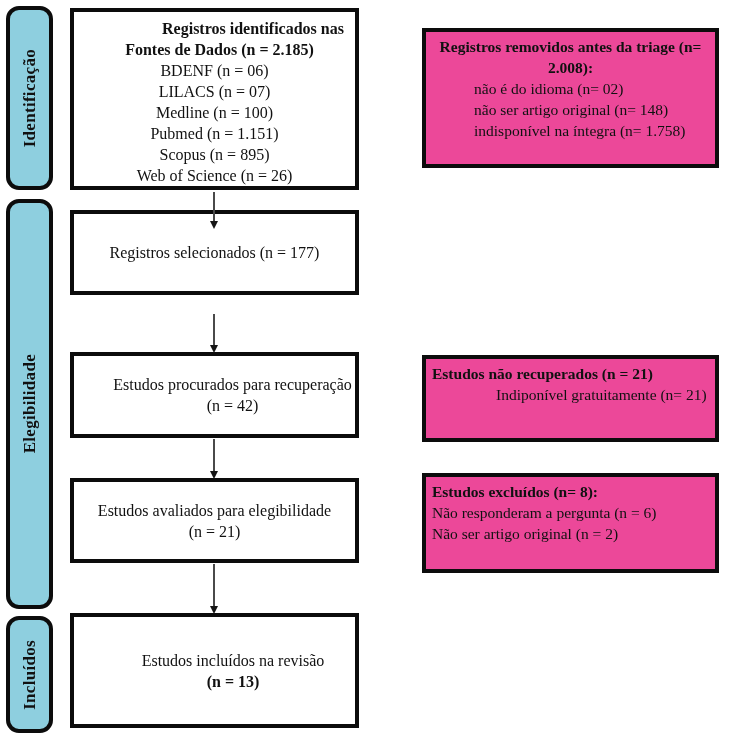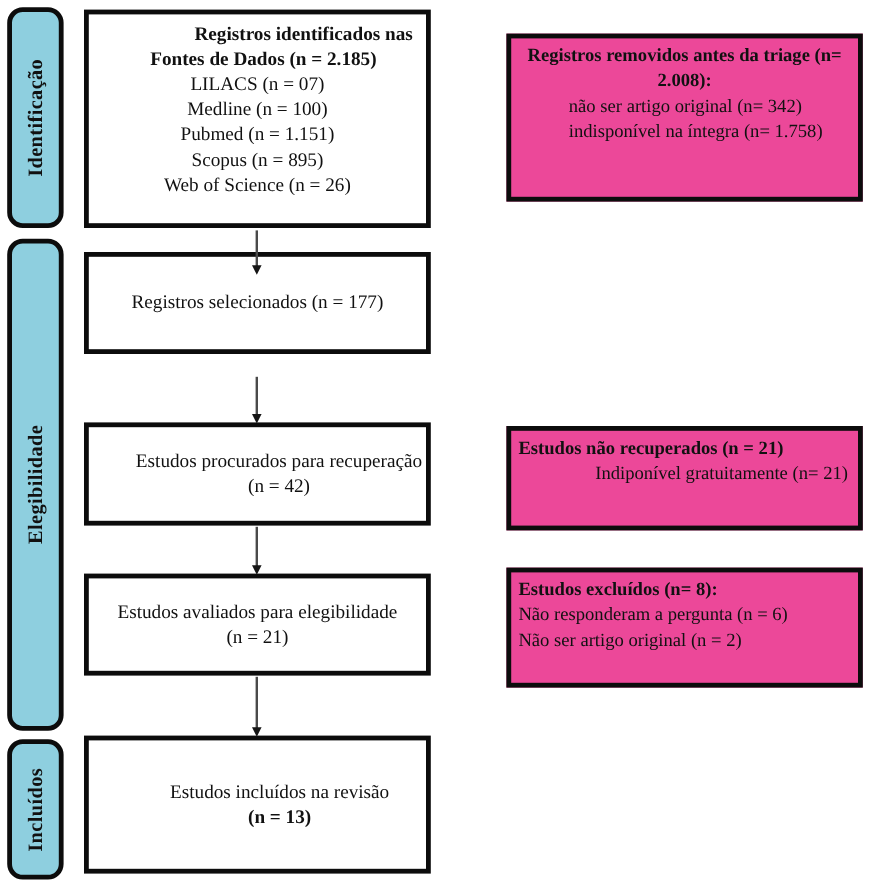--- a/index.html
+++ b/index.html
@@ -119,20 +119,21 @@
   <div class="stage s2">
     <span class="stage-label">Elegibilidade</span>
   </div>
   <div class="stage s3">
     <span class="stage-label">Incluídos</span>
   </div>
 
   <div class="fbox b1">
     <div class="bold shift-lg">Registros identificados nas</div>
     <div class="bold shift-sm">Fontes de Dados (n = 2.185)</div>
+    <div>BDENF (n = 06)</div>
     <div>LILACS (n = 07)</div>
     <div>Medline (n = 100)</div>
     <div>Pubmed (n = 1.151)</div>
     <div>Scopus (n = 895)</div>
     <div>Web of Science (n = 26)</div>
   </div>
 
   <div class="fbox b2 centerflex">
     <div>Registros selecionados (n = 177)</div>
   </div>
@@ -147,21 +148,22 @@
     <div>(n = 21)</div>
   </div>
 
   <div class="fbox b5 centerflex">
     <div>Estudos incluídos na revisão</div>
     <div class="bold">(n = 13)</div>
   </div>
 
   <div class="rbox r1">
     <div class="rtitle">Registros removidos antes da triage (n= 2.008):</div>
-    <div class="item">não ser artigo original (n= 342)</div>
+    <div class="item">não é do idioma (n= 02)</div>
+    <div class="item">não ser artigo original (n= 148)</div>
     <div class="item">indisponível na íntegra (n= 1.758)</div>
   </div>
 
 
   <div class="rbox r3">
     <div class="rtitle left">Estudos não recuperados (n = 21)</div>
     <div class="item">Indiponível gratuitamente (n= 21)</div>
   </div>
 
   <div class="rbox r4">

